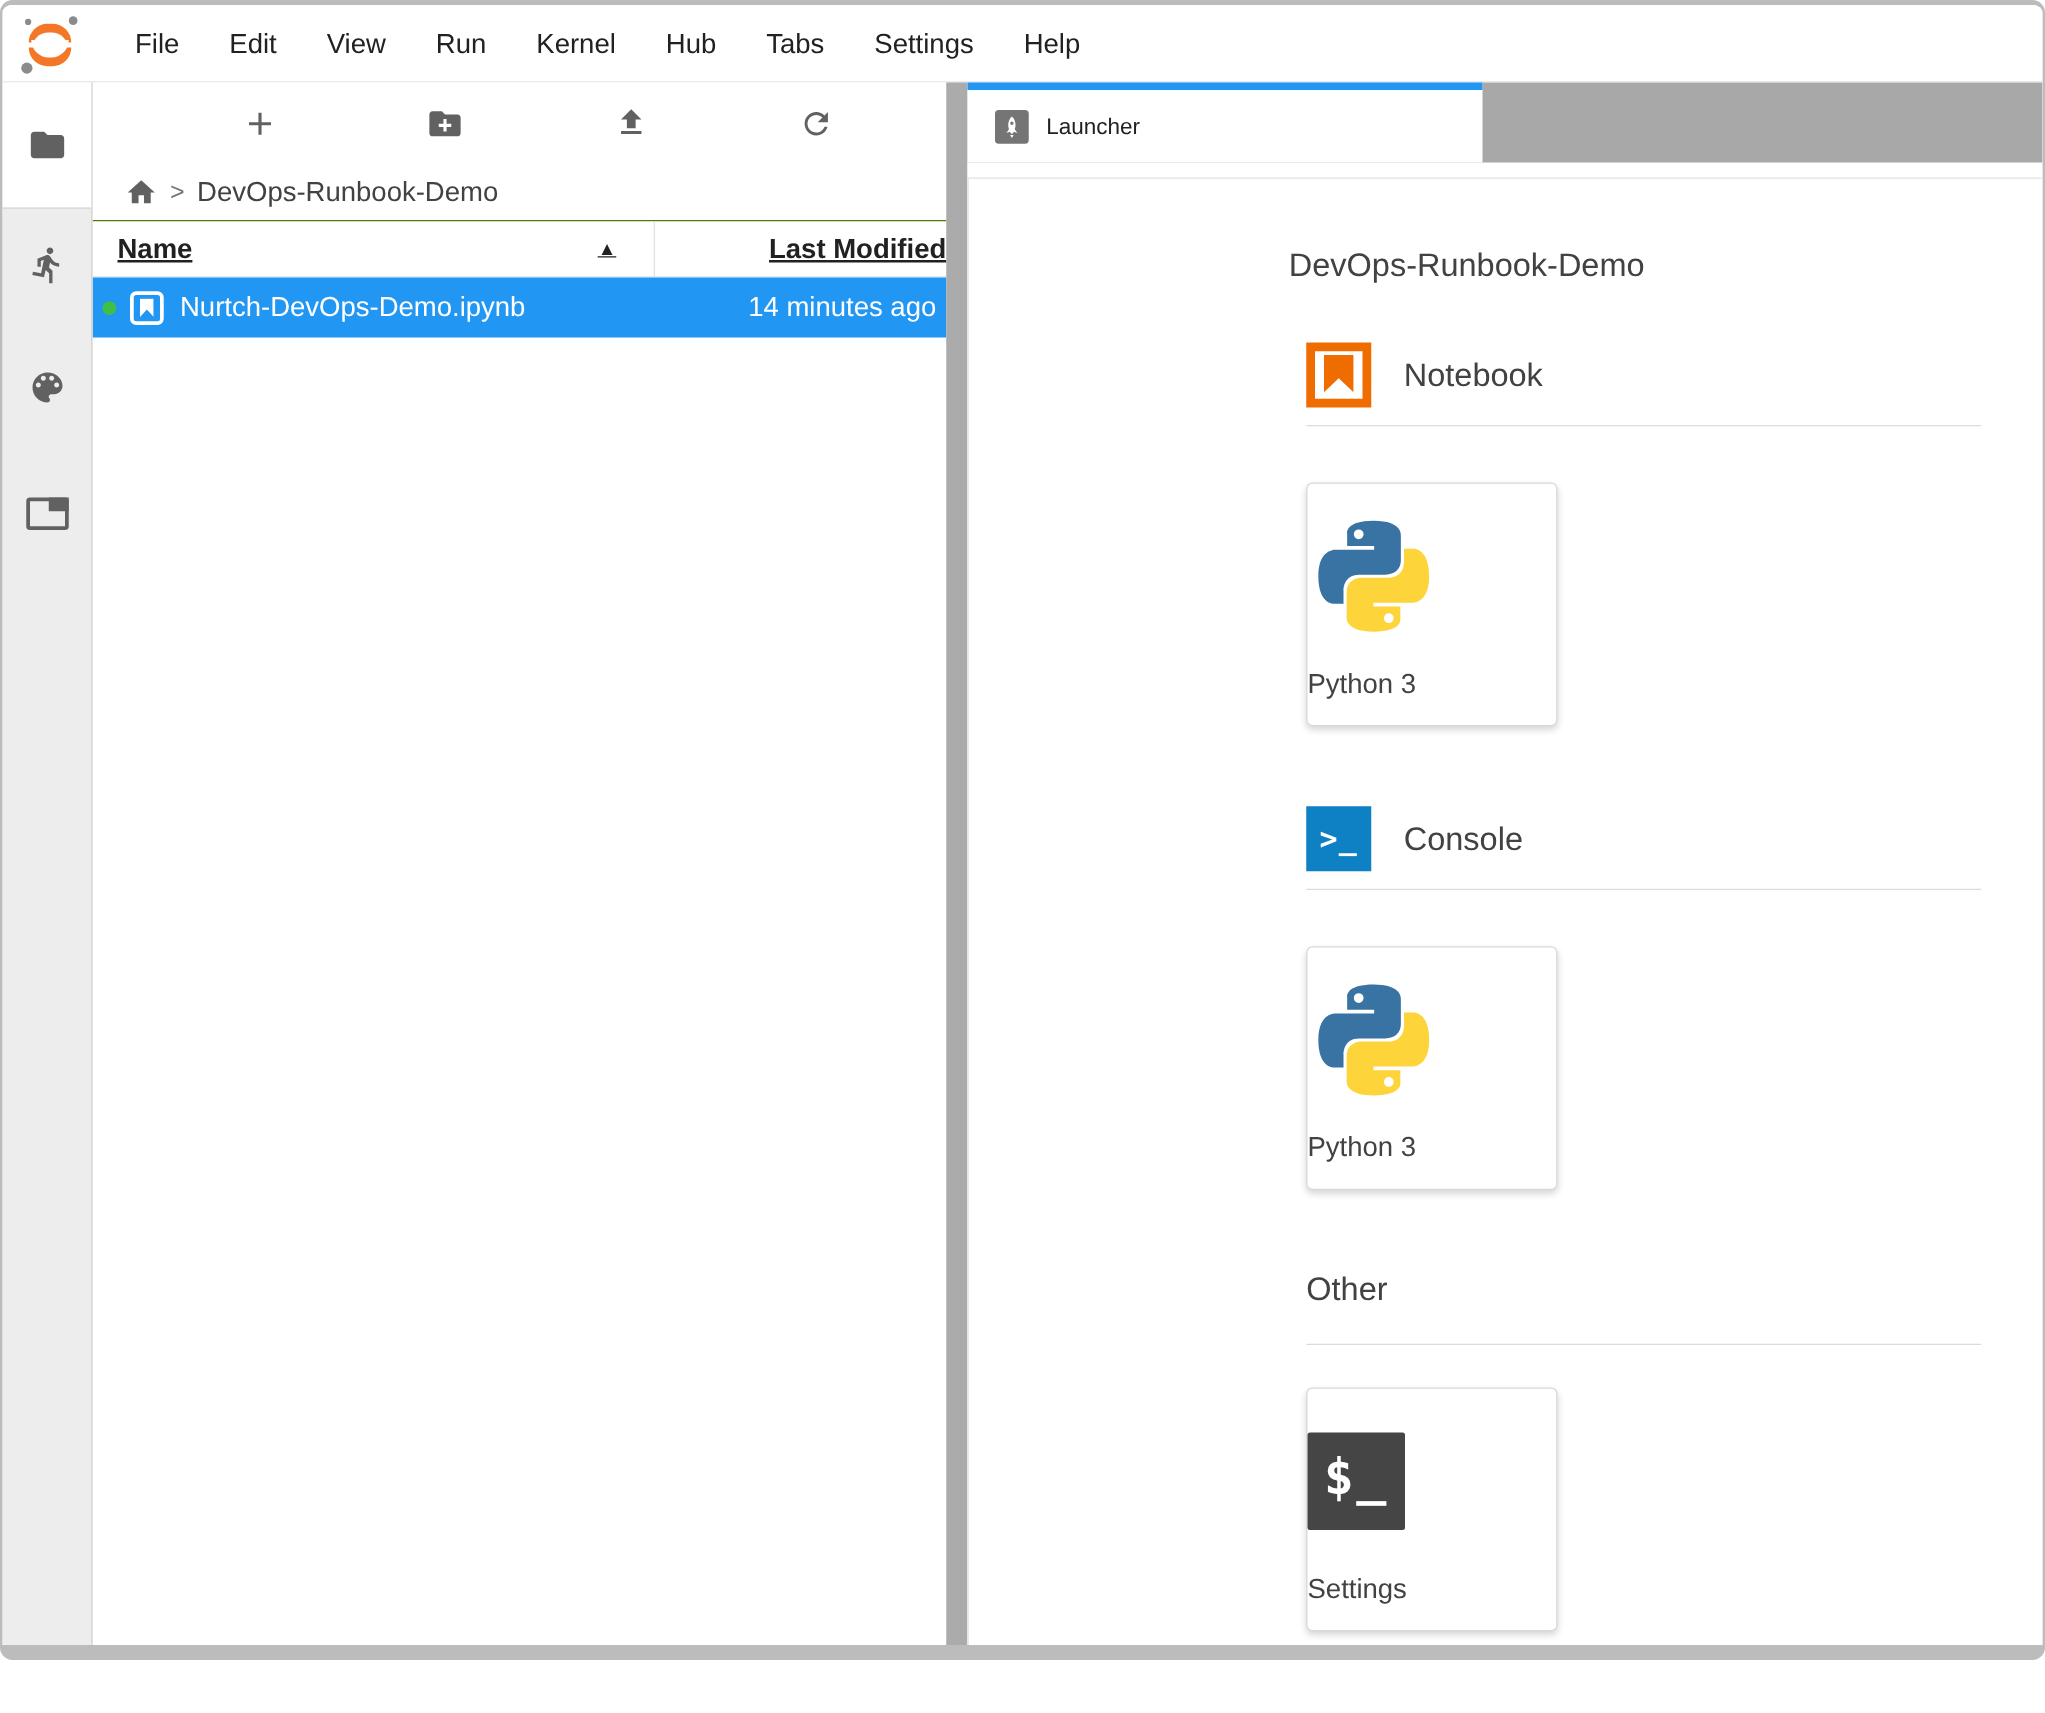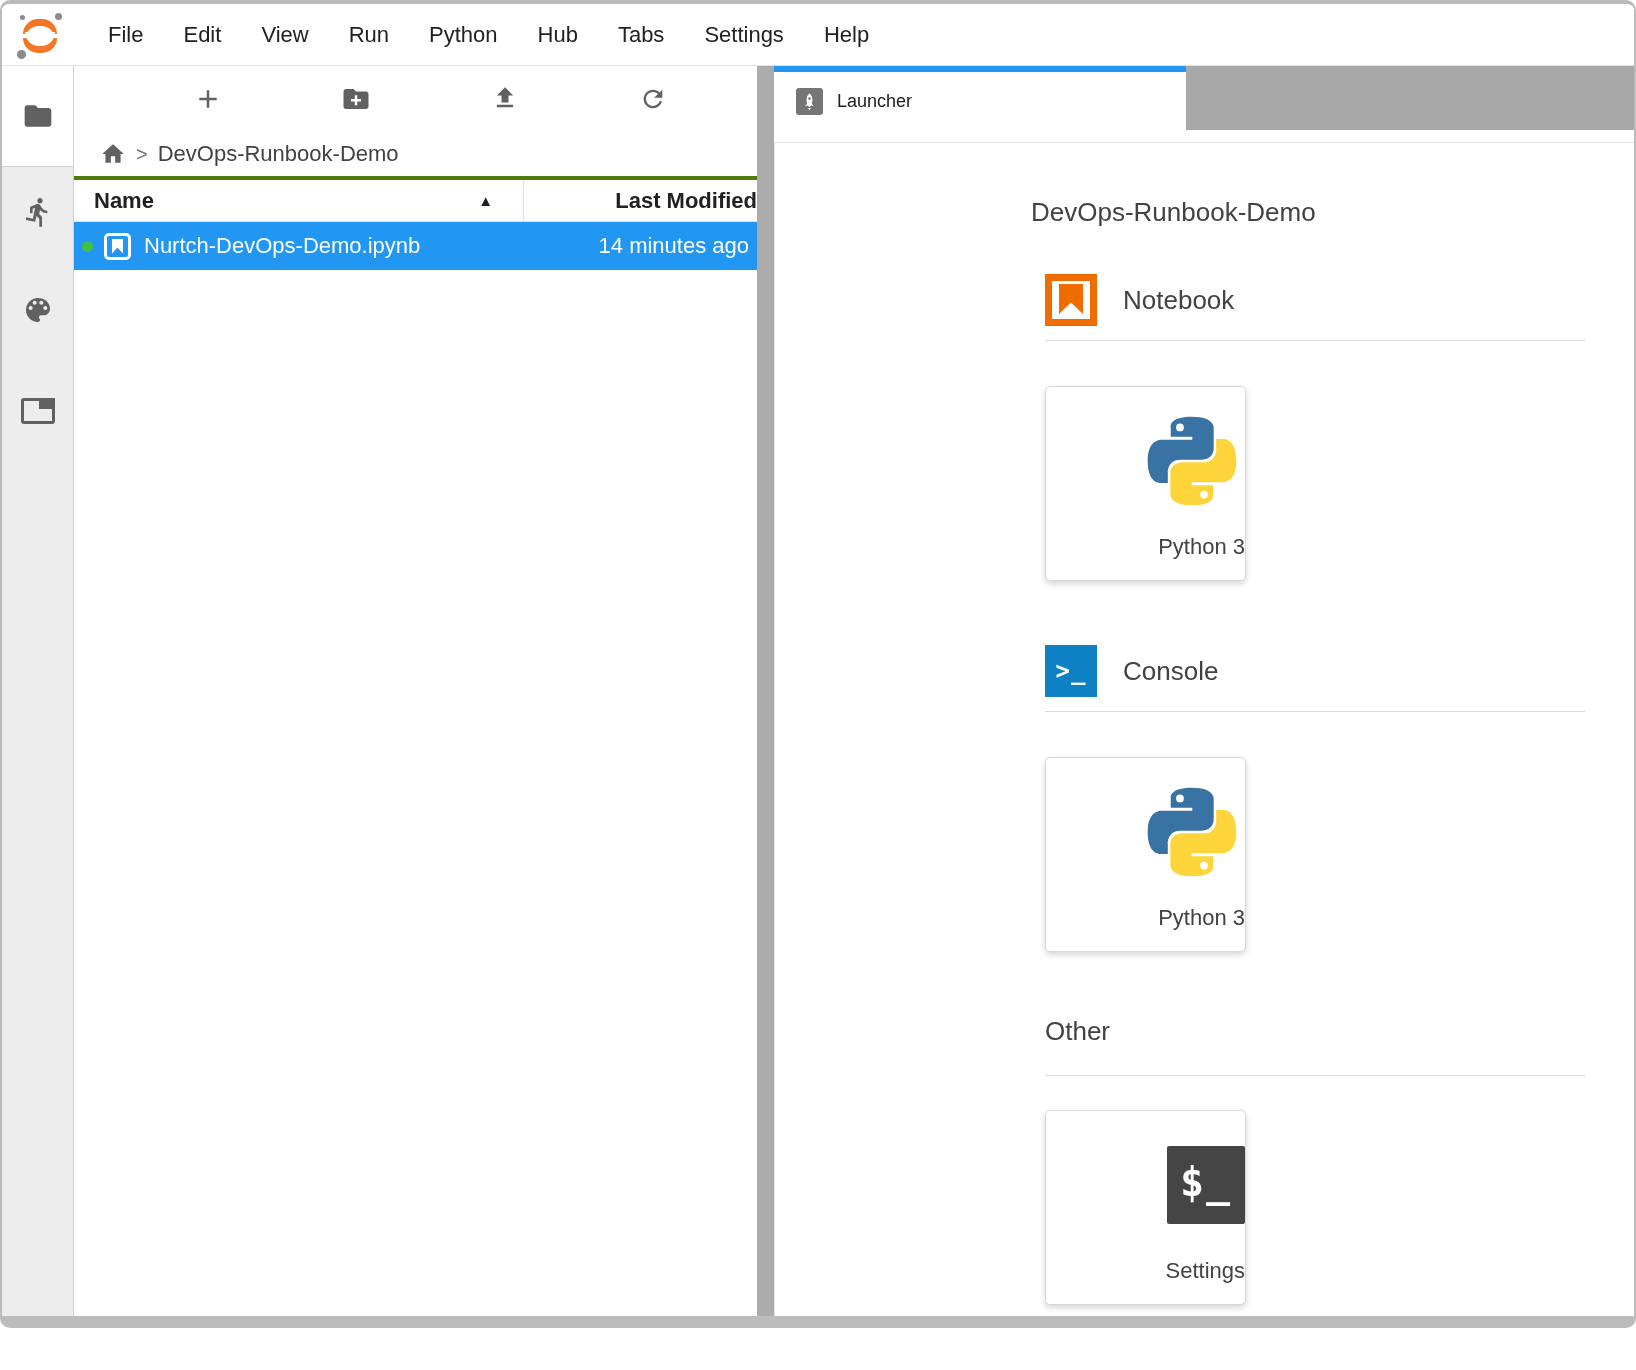--- a/index.html
+++ b/index.html
@@ -39,22 +39,22 @@
   .tabs-glyph .mini{position:absolute;right:-3px;top:-3px;width:16px;height:11px;background:#616161;}
 
   
   .filebrowser{width:683px;flex:none;background:#fff;display:flex;flex-direction:column;}
   .fb-toolbar{height:66px;flex:none;display:flex;align-items:center;justify-content:space-around;padding:0 30px 0 60px;}
   .tb-btn{width:40px;height:40px;display:flex;align-items:center;justify-content:center;}
   .tb-btn svg{fill:#616161;}
   .fb-breadcrumb{height:44px;flex:none;display:flex;align-items:center;padding-left:26px;font-size:22px;color:#424242;}
   .fb-breadcrumb .home svg{fill:#616161;display:block;}
   .fb-breadcrumb .sep{color:#757575;margin:0 10px;font-size:20px;}
-  .fb-header{height:46px;flex:none;display:flex;border-top:4px solid #4d7c0f;border-bottom:1px solid #e0e0e0;
-             font-weight:bold;font-size:22px;color:#212121;}
+  .fb-header{height:46px;flex:none;display:flex;border-top:1px solid #4d7c0f;border-bottom:1px solid #e0e0e0;
+             font-weight:bold;font-size:22px;color:#212121;text-decoration:underline;}
   .col-name{width:450px;flex:none;display:flex;align-items:center;padding-left:20px;border-right:1px solid #e0e0e0;}
   .sort-caret{margin-left:auto;margin-right:30px;font-size:15px;color:#212121;}
   .col-mod{flex:1;display:flex;align-items:center;justify-content:flex-end;}
   .fb-row{height:48px;flex:none;display:flex;align-items:center;background:#2196f3;color:#fff;font-size:22px;padding-left:8px;}
   .run-dot{width:11px;height:11px;border-radius:50%;background:#40bf45;flex:none;}
   .nb-file-icon{width:27px;height:27px;border:3px solid #fff;border-radius:5px;margin:0 13px 0 11px;flex:none;
                 display:flex;align-items:flex-start;justify-content:center;}
   .nb-file-icon .bm{width:11px;height:15px;margin-top:3px;background:#fff;
                 clip-path:polygon(0 0,100% 0,100% 100%,50% 60%,0 100%);}
   .fb-row .fname{flex:1;}
@@ -76,21 +76,21 @@
   .launcher-inner{width:540px;}
   .launcher-title{font-size:26px;color:#424242;margin:0 0 46px -14px;font-weight:400;}
   .section{margin-bottom:64px;}
   .section-head{display:flex;align-items:center;}
   .section-label{font-size:26px;color:#424242;}
   .divider{border-bottom:1px solid #dcdcdc;margin-top:14px;}
   .divider.tight{margin-top:28px;}
   .cards{display:flex;gap:34px;margin-top:45px;}
   .cards.tight{margin-top:34px;}
   .card{width:201px;height:195px;border:1px solid #d8d8d8;border-radius:5px;background:#fff;
-        box-shadow:0 3px 6px rgba(0,0,0,0.16);display:flex;flex-direction:column;align-items:flex-end;}
+        box-shadow:0 3px 6px rgba(0,0,0,0.16);display:flex;flex-direction:column;align-items:flex-start;}
   .card .art{flex:1;display:flex;align-items:center;justify-content:center;}
   .card-label{font-size:22px;color:#424242;padding-bottom:20px;}
 
   
   .nb-section-icon{width:52px;height:52px;border:7px solid #ef6c00;background:#fff;margin-right:26px;flex:none;
         display:flex;align-items:flex-start;justify-content:center;}
   .nb-section-icon .bm{width:24px;height:30px;margin-top:3px;background:#ef6c00;
         clip-path:polygon(0 0,100% 0,100% 100%,50% 62%,0 100%);}
   .console-icon{width:52px;height:52px;background:#0e80c4;margin-right:26px;flex:none;
         display:flex;align-items:center;justify-content:center;
@@ -118,21 +118,21 @@
       <span class="dot d1"></span>
       <span class="dot d2"></span>
       <span class="dot d3"></span>
       <span class="arc-top"></span>
       <span class="arc-bot"></span>
     </div>
     <span class="menu-item">File</span>
     <span class="menu-item">Edit</span>
     <span class="menu-item">View</span>
     <span class="menu-item">Run</span>
-    <span class="menu-item">Python</span>
+    <span class="menu-item">Kernel</span>
     <span class="menu-item">Hub</span>
     <span class="menu-item">Tabs</span>
     <span class="menu-item">Settings</span>
     <span class="menu-item">Help</span>
   </div>
 
   <div class="main">
 
     <div class="sidebar">
       <div class="sidebar-active">

